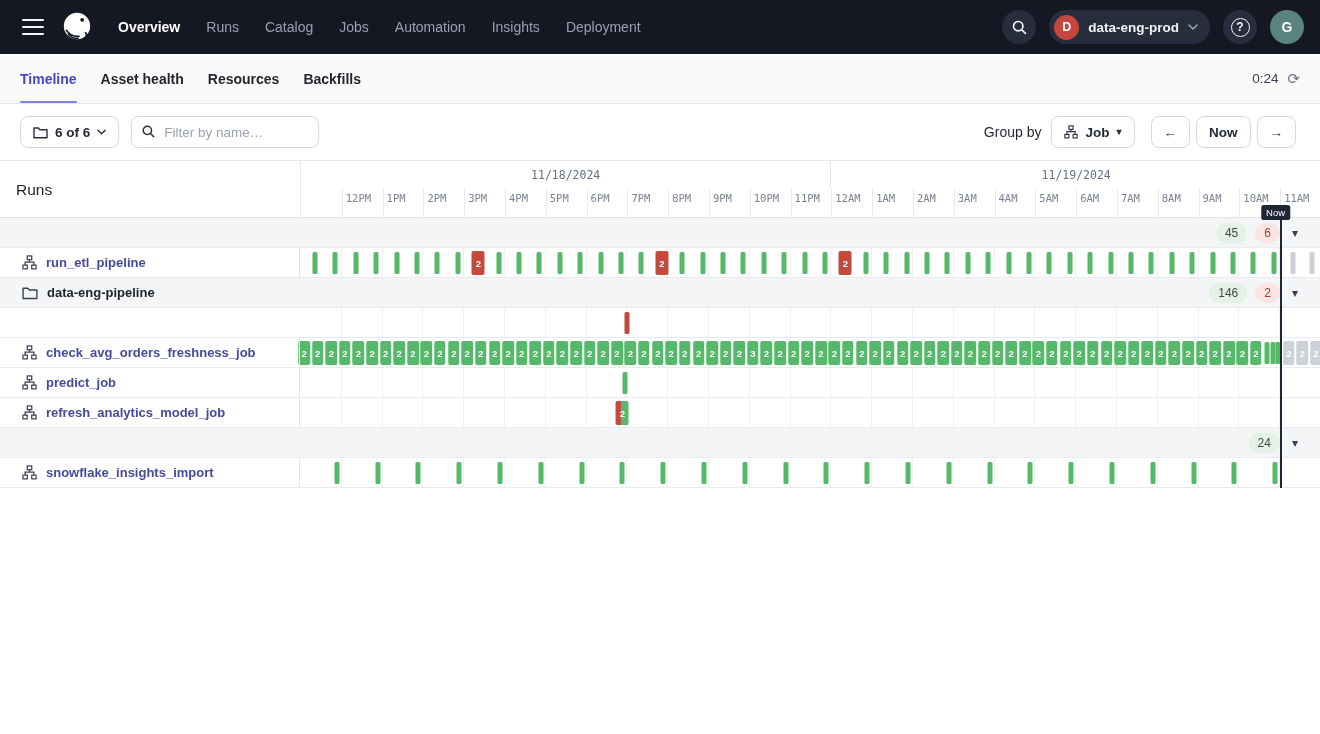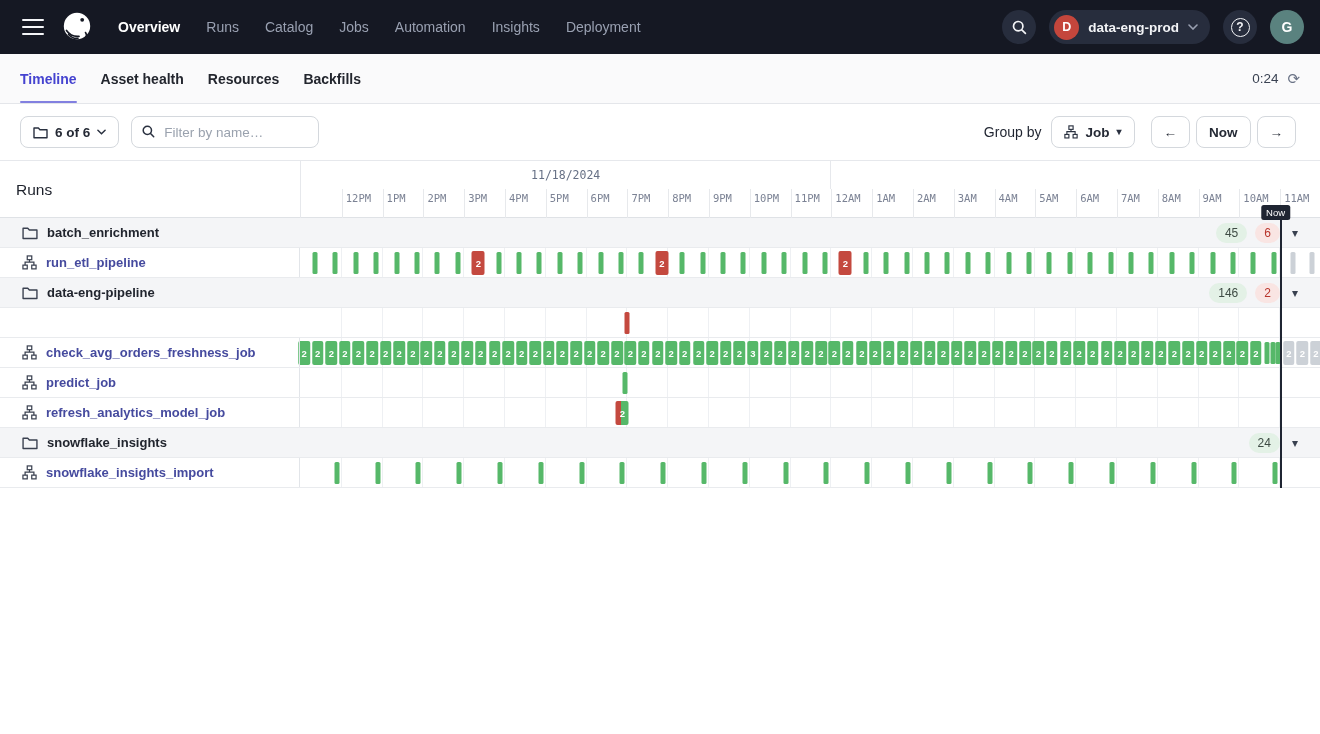--- a/index.html
+++ b/index.html
@@ -201,20 +201,21 @@
       <button class="btn">→</button>
     </div>
   </div>
 </div>
 
 <div class="timeline" id="timeline">
   <div class="tl-header">
     <div class="tl-runs-title">Runs</div>
     <div class="tl-dates">
       <div class="date-cell date-cell-1">11/18/2024</div>
+      <div class="date-cell date-cell-2">11/19/2024</div>
     </div>
     <div class="tl-hours" id="hours-row">
         <div class="hour-cell stub"></div>
         <div class="hour-cell">12PM</div>
         <div class="hour-cell">1PM</div>
         <div class="hour-cell">2PM</div>
         <div class="hour-cell">3PM</div>
         <div class="hour-cell">4PM</div>
         <div class="hour-cell">5PM</div>
         <div class="hour-cell">6PM</div>
@@ -232,28 +233,20 @@
         <div class="hour-cell">6AM</div>
         <div class="hour-cell">7AM</div>
         <div class="hour-cell">8AM</div>
         <div class="hour-cell">9AM</div>
         <div class="hour-cell">10AM</div>
         <div class="hour-cell">11AM</div>
       </div>
   </div>
   <div id="tl-rows">
       <div class="tl-row group">
-        <div class="row-label">
-          <span class="row-icon">
-            <svg width="16" height="14" viewBox="0 0 15 13">
-              <path d="M1 2 h4.4 l1.5 1.7 H14 v8 H1 z" stroke="currentColor" stroke-width="1.3" fill="none" stroke-linejoin="round"></path>
-            </svg>
-          </span>
-          <span class="row-text">batch_enrichment</span>
-        </div>
         <div class="row-right">
           <div class="pills">
             <span class="pill pill-success">45</span>
             <span class="pill pill-failure">6</span>
           </div>
           <span class="row-caret">▾</span>
         </div>
       </div>
       <div class="tl-row job">
         <div class="row-label">
@@ -580,28 +573,20 @@
           <div class="gridline" style="left: 775.2px;"></div>
           <div class="gridline" style="left: 816px;"></div>
           <div class="gridline" style="left: 856.8px;"></div>
           <div class="gridline" style="left: 897.6px;"></div>
           <div class="gridline" style="left: 938.4px;"></div>
           <div class="gridline" style="left: 979.2px;"></div>
           <div class="block block-split" style="left: 322.32px; transform: translateX(-50%);">2</div>
         </div>
       </div>
       <div class="tl-row group">
-        <div class="row-label">
-          <span class="row-icon">
-            <svg width="16" height="14" viewBox="0 0 15 13">
-              <path d="M1 2 h4.4 l1.5 1.7 H14 v8 H1 z" stroke="currentColor" stroke-width="1.3" fill="none" stroke-linejoin="round"></path>
-            </svg>
-          </span>
-          <span class="row-text">snowflake_insights</span>
-        </div>
         <div class="row-right">
           <div class="pills">
             <span class="pill pill-success">24</span>
           </div>
           <span class="row-caret">▾</span>
         </div>
       </div>
       <div class="tl-row job">
         <div class="row-label">
           <span class="row-icon">

